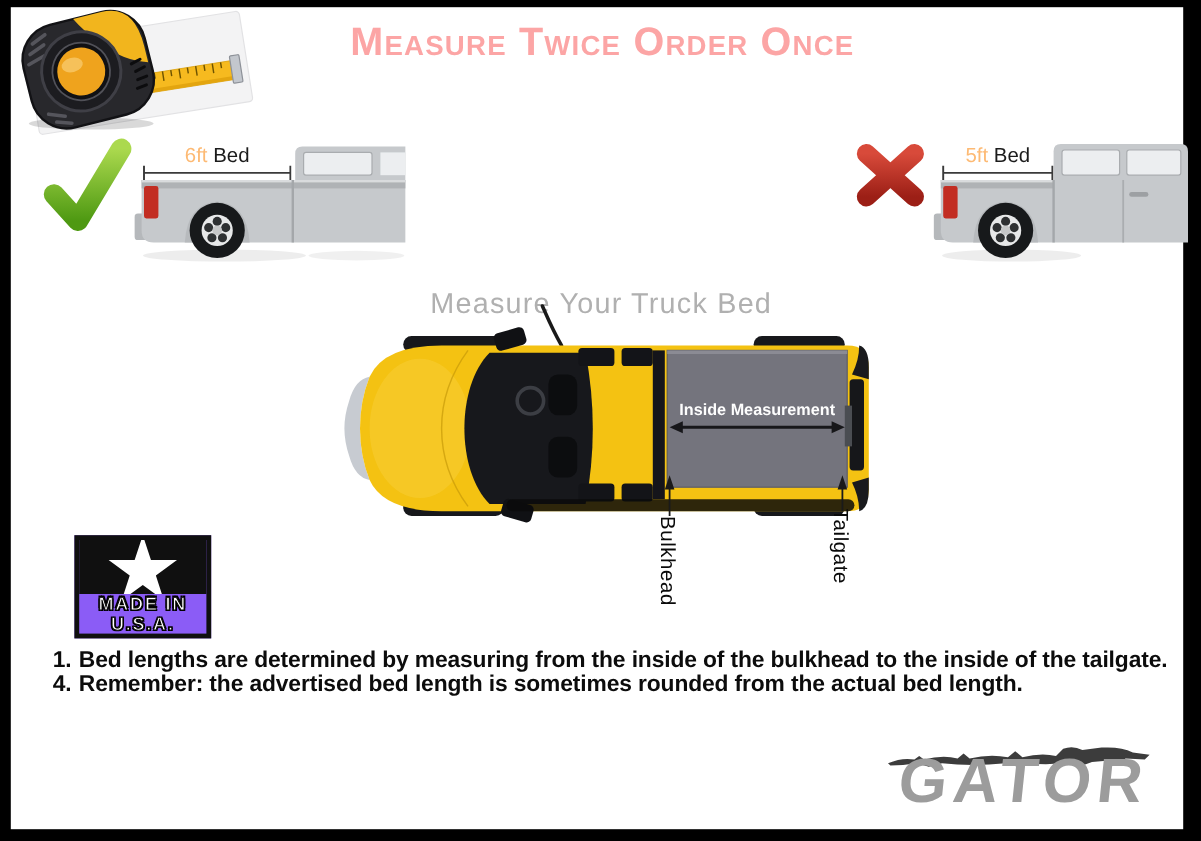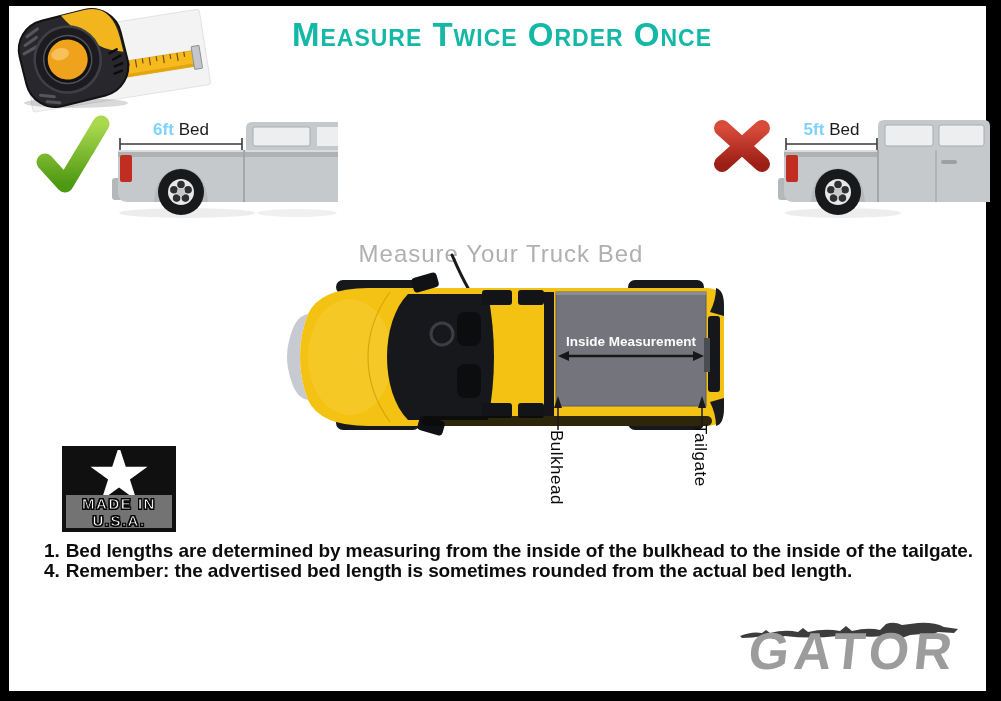--- a/index.html
+++ b/index.html
@@ -1,27 +1,27 @@
 <!DOCTYPE html>
 <html><head>
 <meta charset="utf-8">
 <style>
   html,body{margin:0;padding:0;}
   body{width:1001px;height:701px;background:#000;position:relative;overflow:hidden;
        font-family:"Liberation Sans",sans-serif;}
   .canvas{position:absolute;left:9px;top:6px;width:977px;height:685px;background:#ffffff;}
   .abs{position:absolute;}
   .main-title{left:228px;top:16px;width:548px;text-align:center;font-size:33px;font-weight:800;
-      font-variant:small-caps;letter-spacing:1px;color:#14b8a6;}
+      font-variant:small-caps;letter-spacing:1px;color:#fca5a5;}
   .size-label{font-size:17px;color:#1c1c1c;text-align:center;line-height:19px;}
-  .size-label .num{color:#7dd3fc;font-weight:700;}
+  .size-label .num{color:#fdba74;font-weight:400;}
   .measure-heading{left:251px;top:240px;width:500px;text-align:center;font-size:24px;
       font-weight:400;color:#b0b0b0;letter-spacing:1px;}
   .vlabel{writing-mode:vertical-rl;font-size:17px;color:#0a0a0a;letter-spacing:.5px;}
-  .usa{left:62px;top:446px;width:114px;height:86px;border:4px solid #101010;background:#737373;
+  .usa{left:62px;top:446px;width:114px;height:86px;border:4px solid #101010;background:#8b5cf6;
       box-sizing:border-box;}
   .usa-star-box{width:100%;height:45px;background:#101010;overflow:hidden;}
   .usa-text{text-align:center;font-weight:800;font-size:15px;letter-spacing:1.5px;color:#fff;
       line-height:16px;margin-top:1px;
       -webkit-text-stroke:.8px #000;
       text-shadow:-1px -1px 0 #000,1px -1px 0 #000,-1px 1px 0 #000,1px 1px 0 #000;}
   .instructions{left:44px;top:541px;width:925px;font-size:19px;font-weight:700;color:#0c0c0c;
       line-height:20px;letter-spacing:-.1px;}
   .instr-line{white-space:nowrap;}
   .instr-num{margin-right:6px;}

